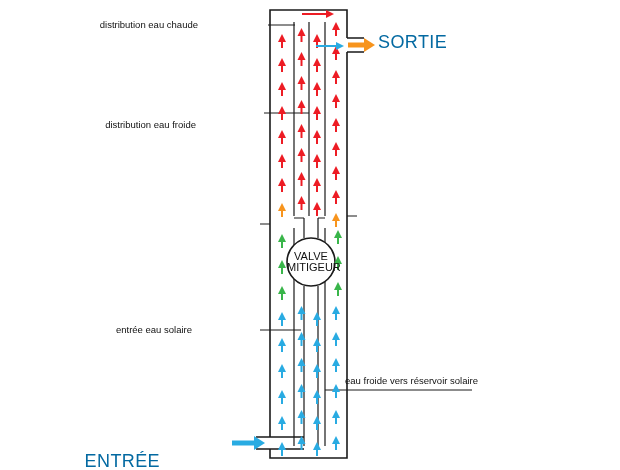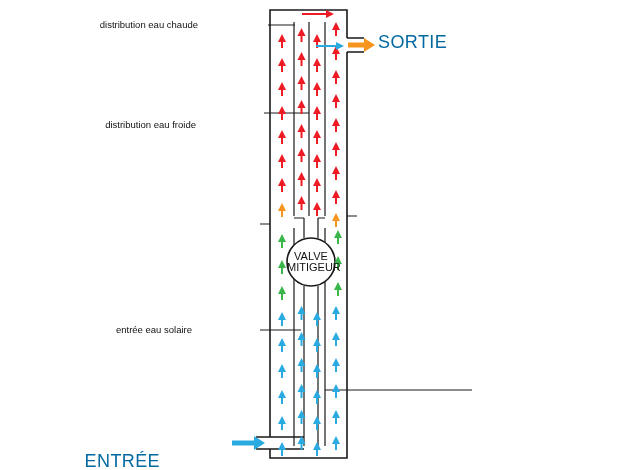--- a/index.html
+++ b/index.html
@@ -314,20 +314,21 @@
         <polygon points="265,443 254,436 254,450" fill="#29abe2"></polygon>
       </g>
     </svg>
 
   <div class="label right" style="right:354px;top:19px">distribution eau chaude</div>
 
   <div class="label right" style="right:356px;top:119px">distribution eau froide</div>
 
   <div class="label right" style="right:360px;top:324px">entrée eau solaire</div>
 
+  <div class="label" style="left:345px;top:375px">eau froide vers réservoir solaire</div>
 
   <div class="label big" style="left:378px;top:36px">SORTIE</div>
 
   <div class="label big" style="right:392px;top:455px">ENTRÉE</div>
 
   <div class="valve-label">
     <div>VALVE</div>
     <div>MITIGEUR</div>
   </div>
 </div>

